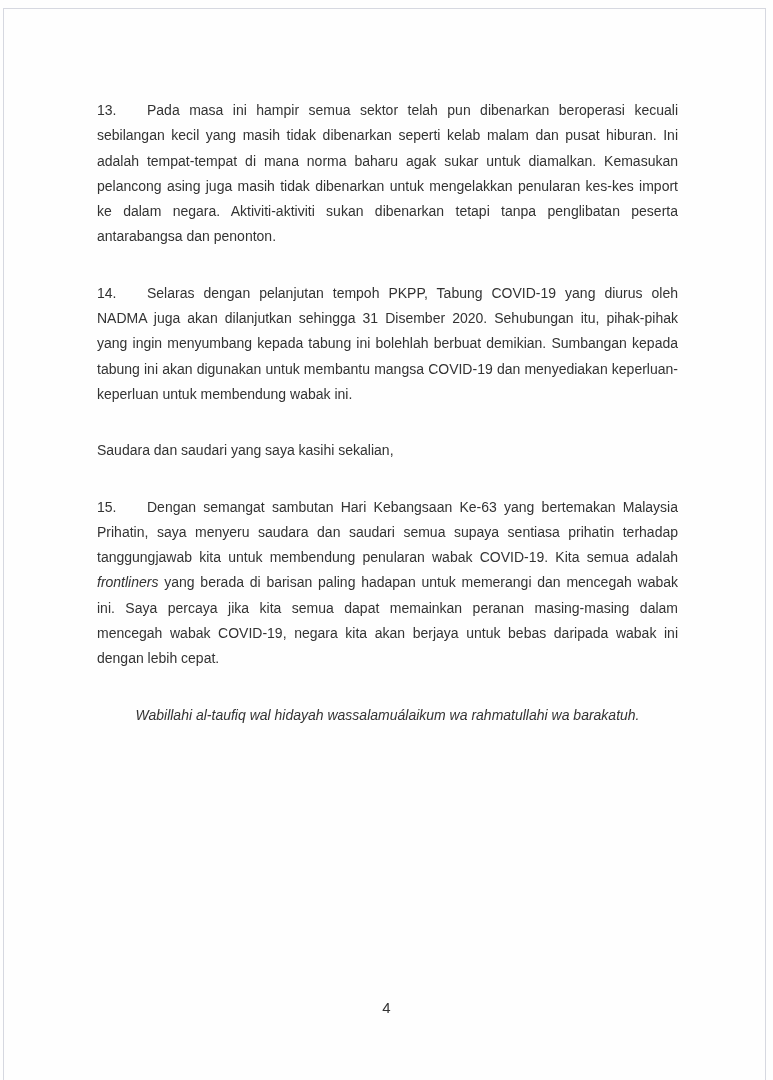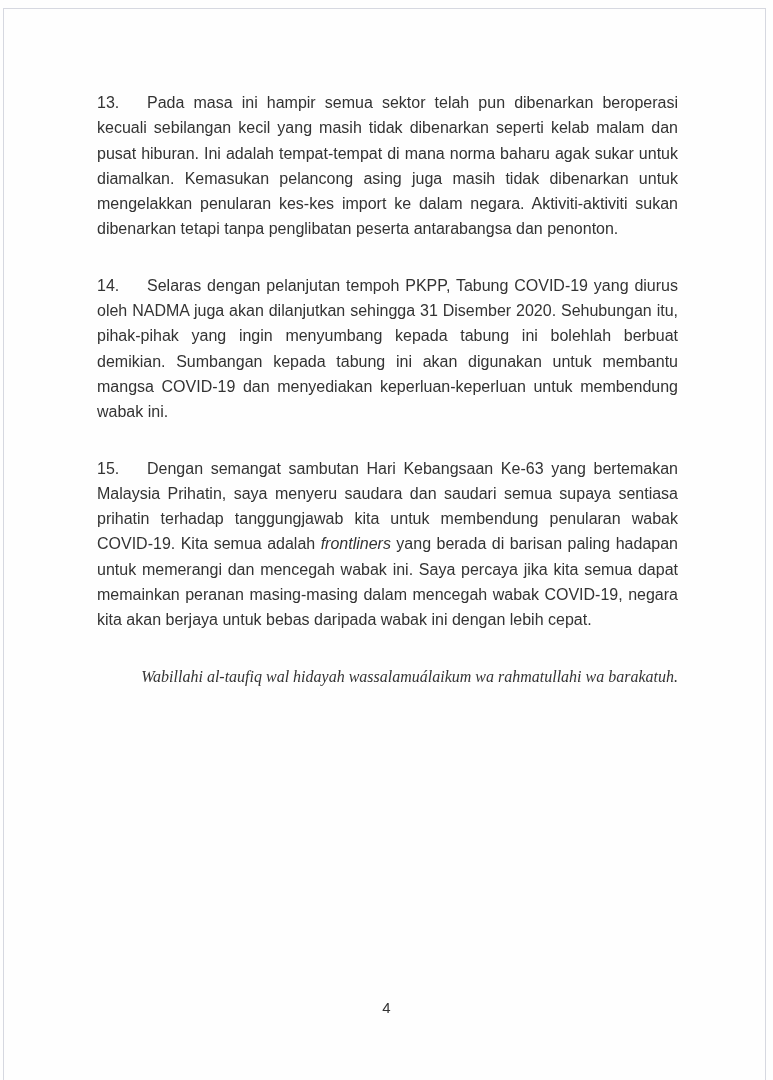--- a/index.html
+++ b/index.html
@@ -24,41 +24,40 @@
     right: 7px;
     bottom: -2px;
     border: 1px solid #d6d8e0;
     border-bottom: none;
     pointer-events: none;
     background: transparent;
   }
   .content {
     position: absolute;
     left: 97px;
-    top: 90px;
+    top: 98px;
     width: 581px;
-    font-size: 16px;
+    font-size: 14px;
     line-height: 25.3px;
     text-align: justify;
   }
   .para {
     margin: 0 0 31px 0;
   }
   .num {
     display: inline-block;
     width: 50px;
   }
   .salutation {
     text-align: left;
   }
   .closing {
     font-style: italic;
-    text-align: right;
+    text-align: center;
     margin-bottom: 4px;
-    font-family: Liberation Serif, serif;
   }
   em {
   }
   .page-number {
     position: absolute;
     top: 999px;
     left: 0;
     right: 0;
     text-align: center;
     font-size: 15px;
@@ -70,20 +69,21 @@
 
 <div class="page">
   <div class="page-edge"></div>
 
   <main class="content">
 
     <p class="para"><span class="num">13.</span><span>Pada masa ini hampir semua sektor telah pun dibenarkan beroperasi kecuali sebilangan kecil yang masih tidak dibenarkan seperti kelab malam dan pusat hiburan. Ini adalah tempat-tempat di mana norma baharu agak sukar untuk diamalkan. Kemasukan pelancong asing juga masih tidak dibenarkan untuk mengelakkan penularan kes-kes import ke dalam negara. Aktiviti-aktiviti sukan dibenarkan tetapi tanpa penglibatan peserta antarabangsa dan penonton.</span></p>
 
     <p class="para"><span class="num">14.</span><span>Selaras dengan pelanjutan tempoh PKPP, Tabung COVID-19 yang diurus oleh NADMA juga akan dilanjutkan sehingga 31 Disember 2020. Sehubungan itu, pihak-pihak yang ingin menyumbang kepada tabung ini bolehlah berbuat demikian. Sumbangan kepada tabung ini akan digunakan untuk membantu mangsa COVID-19 dan menyediakan keperluan-keperluan untuk membendung wabak ini.</span></p>
 
+    <p class="para salutation">Saudara dan saudari yang saya kasihi sekalian,</p>
 
     <p class="para"><span class="num">15.</span><span>Dengan semangat sambutan Hari Kebangsaan Ke-63 yang bertemakan Malaysia Prihatin, saya menyeru saudara dan saudari semua supaya sentiasa prihatin terhadap tanggungjawab kita untuk membendung penularan wabak COVID-19. Kita semua adalah </span><em>frontliners</em><span> yang berada di barisan paling hadapan untuk memerangi dan mencegah wabak ini. Saya percaya jika kita semua dapat memainkan peranan masing-masing dalam mencegah wabak COVID-19, negara kita akan berjaya untuk bebas daripada wabak ini dengan lebih cepat.</span></p>
 
 
     <p class="para closing">Wabillahi al-taufiq wal hidayah wassalamuálaikum wa rahmatullahi wa barakatuh.</p>
 
   </main>
 
   <div class="page-number">4</div>
 </div>

